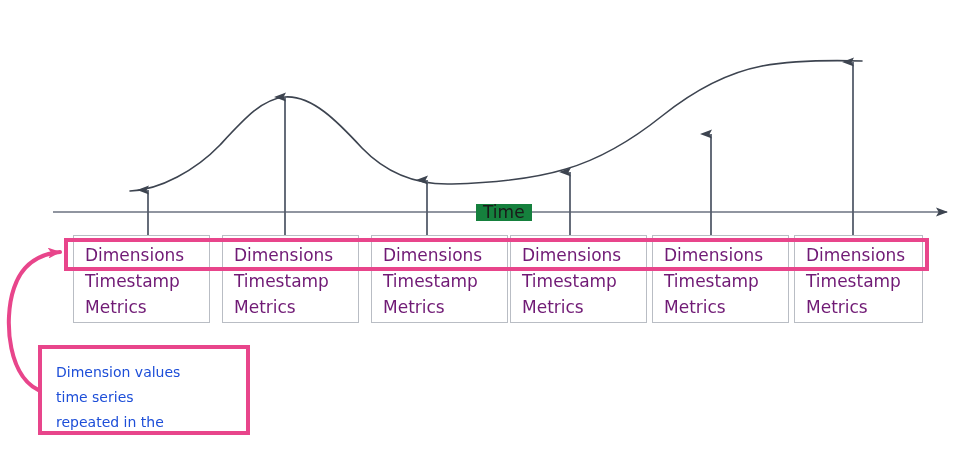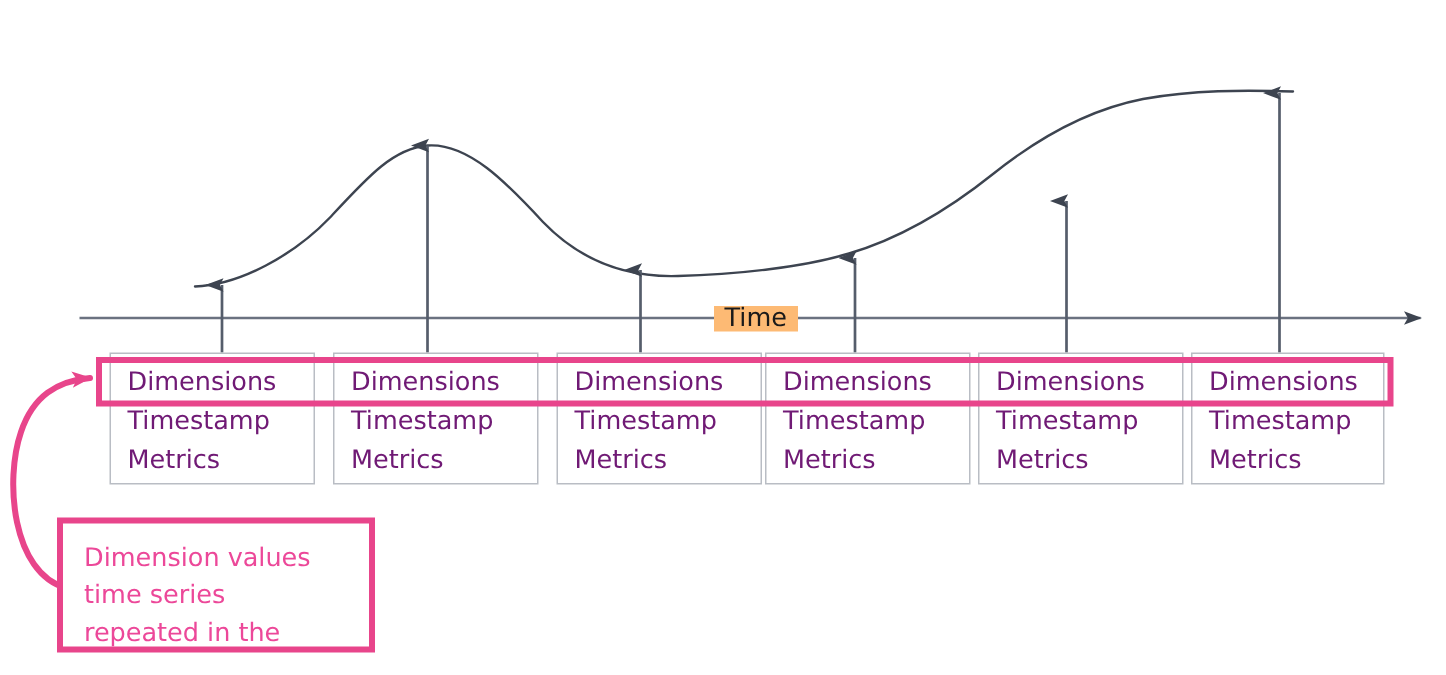--- a/index.html
+++ b/index.html
@@ -19,21 +19,21 @@
     position: absolute;
     left: 0;
     top: 0;
     width: 964px;
     height: 450px;
   }
   .axis-label {
     position: absolute;
     font-size: 17px;
     color: #1a1a1a;
-    background: #fdba74;
+    background: #15803d;
     padding: 0 7px;
     line-height: 1;
     white-space: nowrap;
   }
   .record-box {
     position: absolute;
     box-sizing: border-box;
     border: 1px solid #b9bdc4;
     background: #ffffff;
     padding: 6px 0 8px 11px;
@@ -52,22 +52,22 @@
     pointer-events: none;
   }
   .callout-box {
     position: absolute;
     box-sizing: border-box;
     border: 4px solid #e8458b;
     background: #ffffff;
     padding: 11px 14px;
   }
   .callout-line {
-    font-size: 17px;
-    color: #ec4899;
+    font-size: 14px;
+    color: #1d4ed8;
     line-height: 25px;
     white-space: nowrap;
   }
 </style>
 </head>
 <body>
 
 <div id="canvas">
 
   <svg id="vector-layer" viewBox="0 0 964 450">

